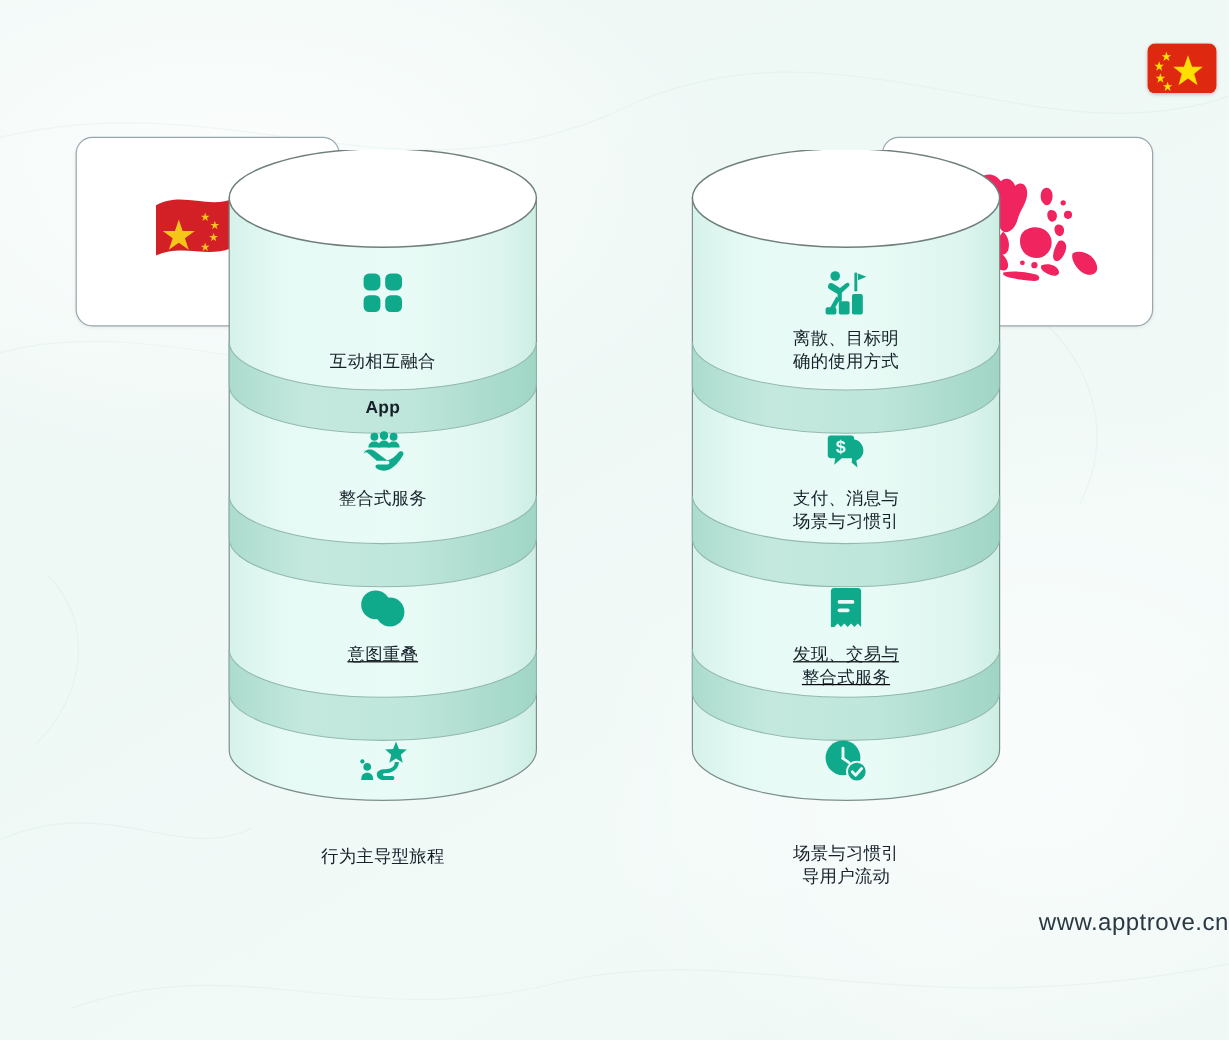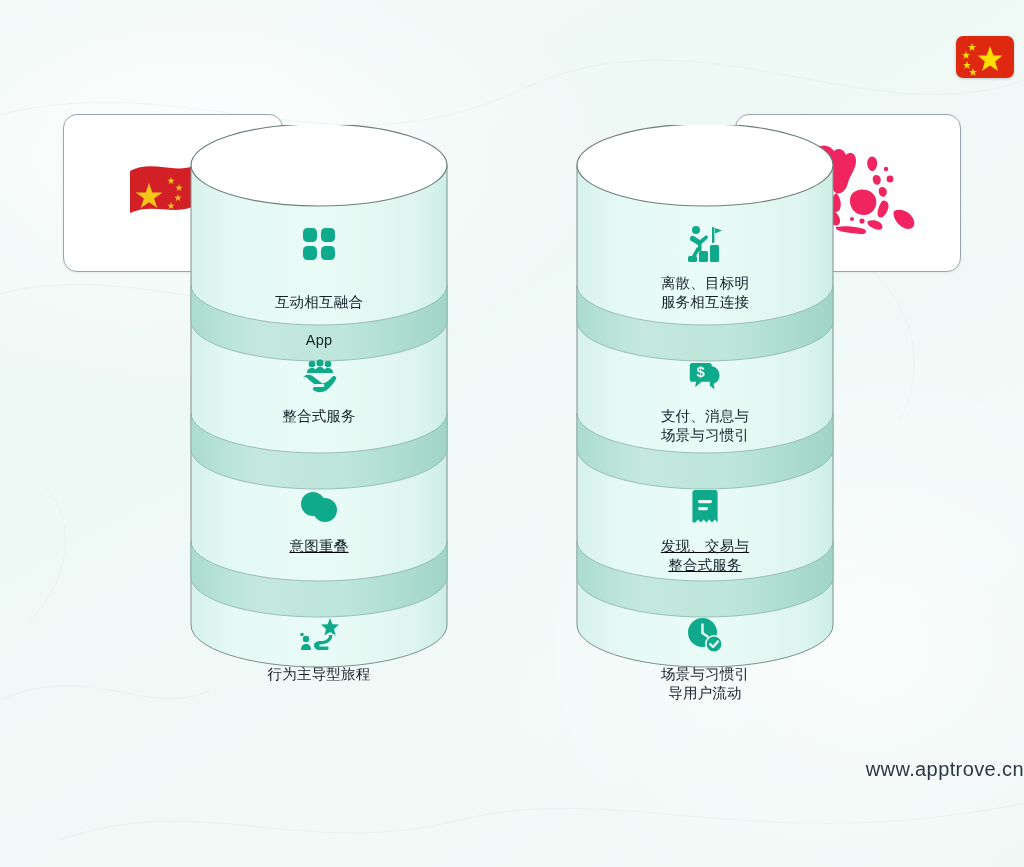--- a/index.html
+++ b/index.html
@@ -64,25 +64,25 @@
   }
   .seg-label {
     margin-top:9px;
     font-size:14.5px;
     line-height:19px;
     color:#16202a;
     text-align:center;
     white-space:pre-line;
     letter-spacing:0.2px;
   }
-  .seg-label b { font-weight:400; }
+  .seg-label b { font-weight:700; }
   #seg-l-0,#seg-r-0 { position:absolute; top:92px;  width:260px; }
   #seg-l-1,#seg-r-1 { position:absolute; top:225px; width:260px; }
   #seg-l-2,#seg-r-2 { position:absolute; top:355px; width:260px;text-decoration:underline; }
-  #seg-l-3,#seg-r-3 { position:absolute; top:483px; width:260px; }
+  #seg-l-3,#seg-r-3 { position:absolute; top:483px; width:260px;gap:40px; }
 
   
   #footer {
     position:absolute; left:0; right:0; top:758px;
     text-align:right;
     font-size:20px;
     color:#2b3844;
     letter-spacing:0.4px;
   }
 </style>
@@ -292,21 +292,21 @@
           <path d="M11 22 L6 31 C5 33 8 34.6 9.2 32.6 L14 24.5 Z"></path>
           <rect x="2" y="31" width="9" height="6" rx="1.6"></rect>
           <rect x="13" y="26" width="9" height="11" rx="1.6"></rect>
           <rect x="24" y="20" width="9" height="17" rx="1.6"></rect>
           <rect x="26" y="2" width="2.4" height="16" rx="1.1"></rect>
           <path d="M29 3 L36 5.6 L29 8.6 Z"></path>
         </g>
       </svg>
     </div>
     <div class="seg-label">离散、目标明
-服务相互连接</div>
+确的使用方式</div>
   </div>
 
   <div class="seg" id="seg-r-1">
     <div class="seg-icon">
       <svg width="34" height="34" viewBox="0 0 34 34">
         <g fill="#0fa98b">
           <path d="M22 6 C27.5 6 31.5 10 31.5 15.5 C31.5 19.6 29 22.6 25.6 23.8
                    L26.6 29.5 L21.8 25.6 C21.8 25.6 22 22 22 19 Z"></path>
           <path d="M4.2 3 L21.4 3 C22.8 3 23.8 4 23.8 5.4 L23.8 19.4 C23.8 20.8 22.8 21.8 21.4 21.8
                    L13.5 21.8 L7.2 27.2 L8 21.8 L4.2 21.8 C2.8 21.8 1.8 20.8 1.8 19.4

